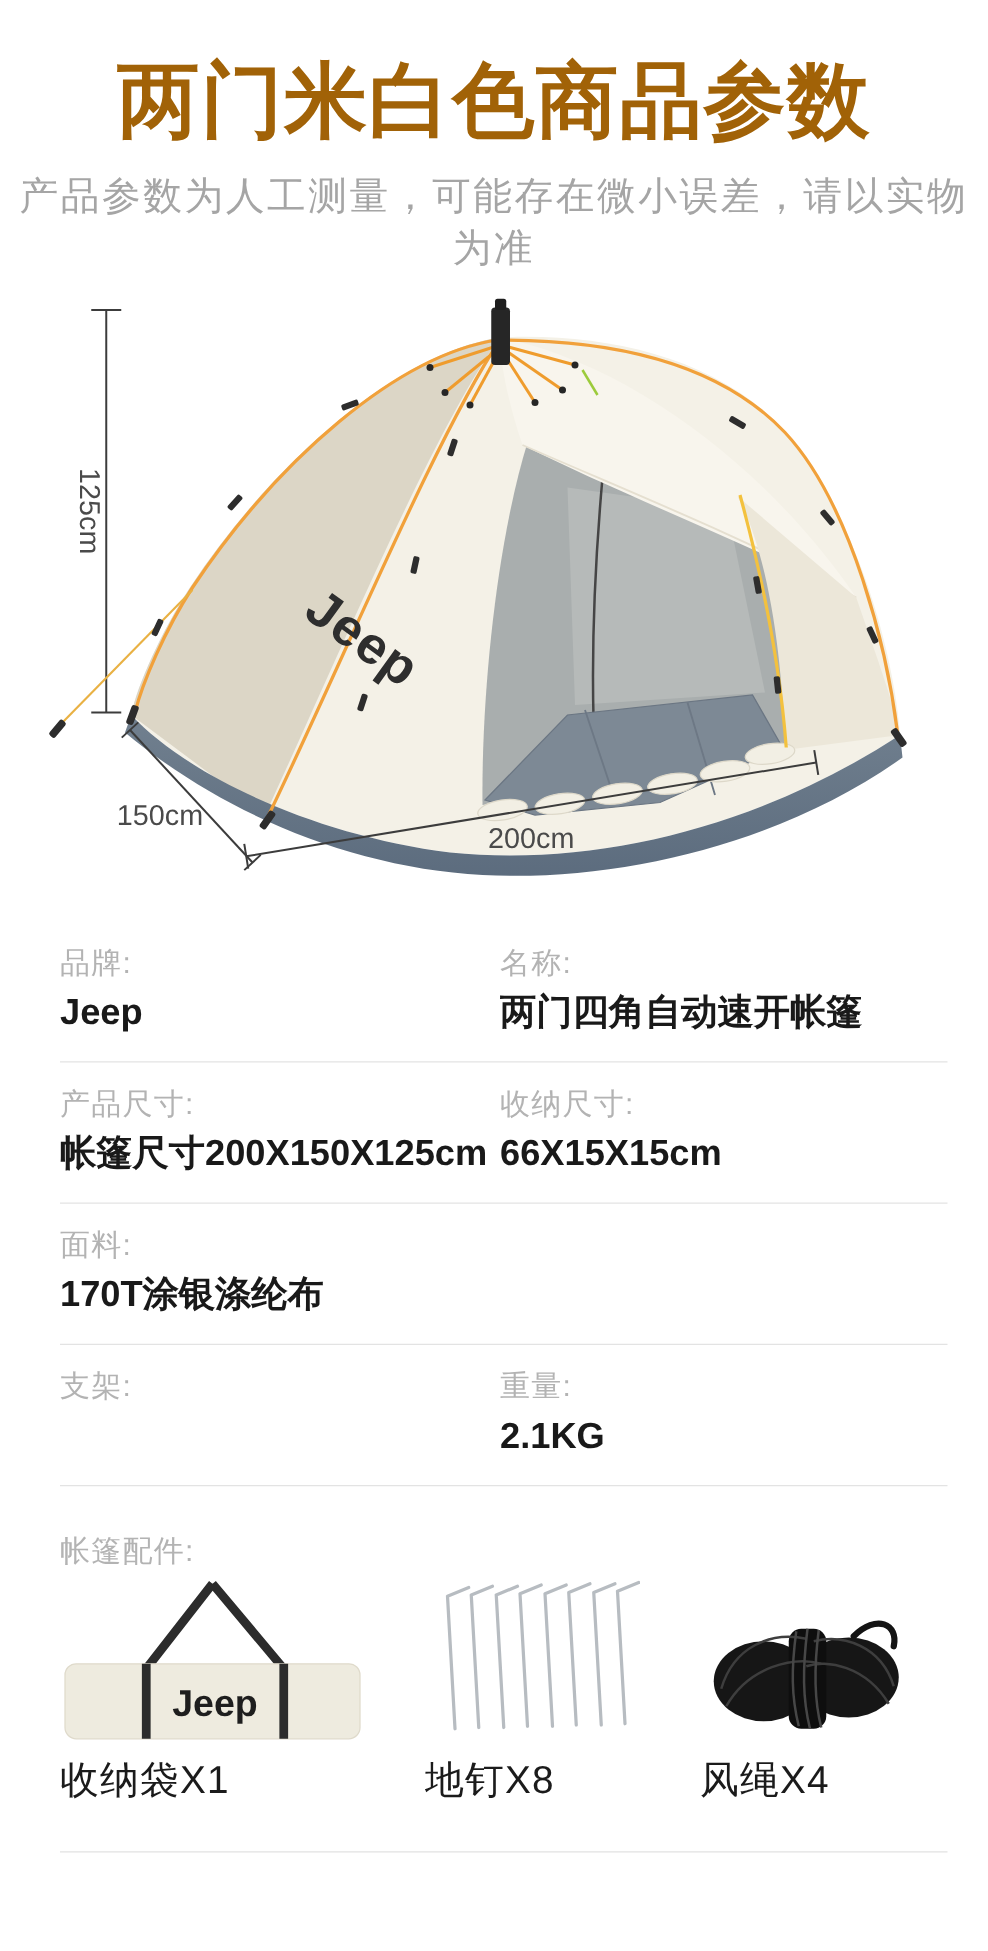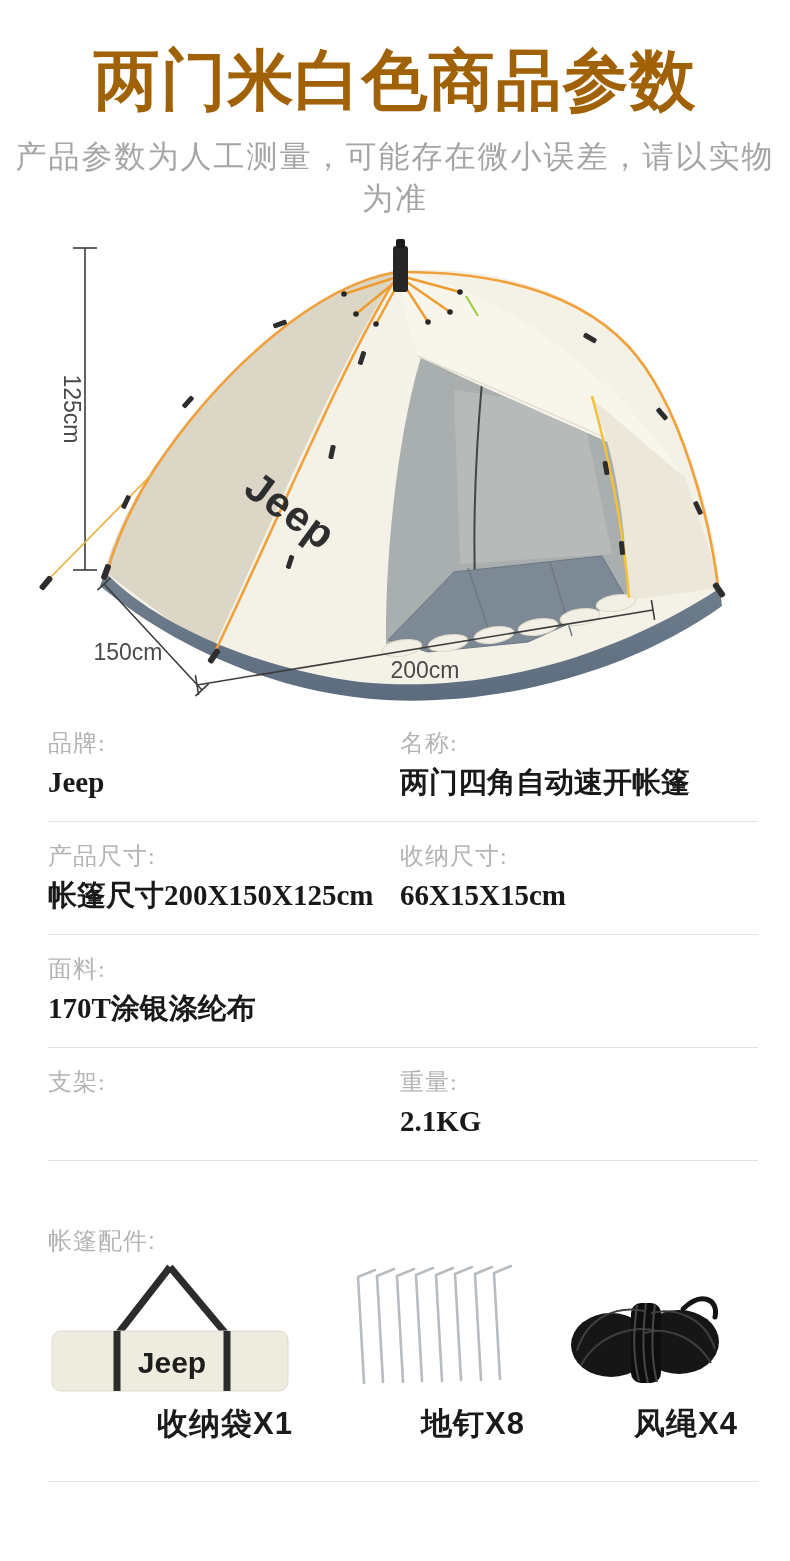--- a/index.html
+++ b/index.html
@@ -8,34 +8,34 @@
   
   .title{margin:0;position:absolute;top:36px;left:0;width:790px;text-align:center;
          font-size:66px;font-weight:900;letter-spacing:1px;color:#a16207;}
   .subtitle{margin:0;position:absolute;top:136px;left:0;width:790px;text-align:center;
             font-size:31px;font-weight:400;letter-spacing:2px;color:#a5a5a5;}
   
   .diagram{position:absolute;top:232px;left:30px;width:730px;height:470px;}
   .diagram svg{display:block;width:730px;height:470px;}
   .dim-text{font-size:23px;fill:#4a4a4a;font-weight:400;}
   
-  .specs{position:absolute;top:709px;left:48px;width:710px;font-family:Liberation Serif, serif;}
+  .specs{position:absolute;top:737px;left:48px;width:710px;}
   .spec-row{height:113px;border-bottom:1px solid #e3e3e3;display:grid;
             grid-template-columns:352px 1fr;box-sizing:border-box;}
   .spec-cell{padding-top:22px;}
   .spec-label{font-size:24px;color:#b3b3b3;letter-spacing:1px;line-height:1;}
   .spec-value{margin-top:12px;font-size:29px;font-weight:700;color:#191919;line-height:1.1;
               letter-spacing:0;}
   
   .acc{position:absolute;top:1189px;left:48px;width:710px;height:293px;
        border-bottom:1px solid #e2e2e2;box-sizing:border-box;}
   .acc-label{position:absolute;top:20px;left:0;font-size:24px;color:#b3b3b3;letter-spacing:1px;margin-top:16px;}
   .acc-icon{position:absolute;}
-  .acc-name{position:absolute;top:214px;font-size:31px;font-weight:700;color:#1b1b1b;
-            text-align:right;letter-spacing:1px;}
+  .acc-name{position:absolute;top:214px;font-size:31px;font-weight:400;color:#1b1b1b;
+            text-align:left;letter-spacing:1px;}
 </style>
 </head>
 <body>
 
 <main class="page">
 
   <h1 class="title">两门米白色商品参数</h1>
   <p class="subtitle">产品参数为人工测量，可能存在微小误差，请以实物为准</p>
 
   <section class="diagram">

